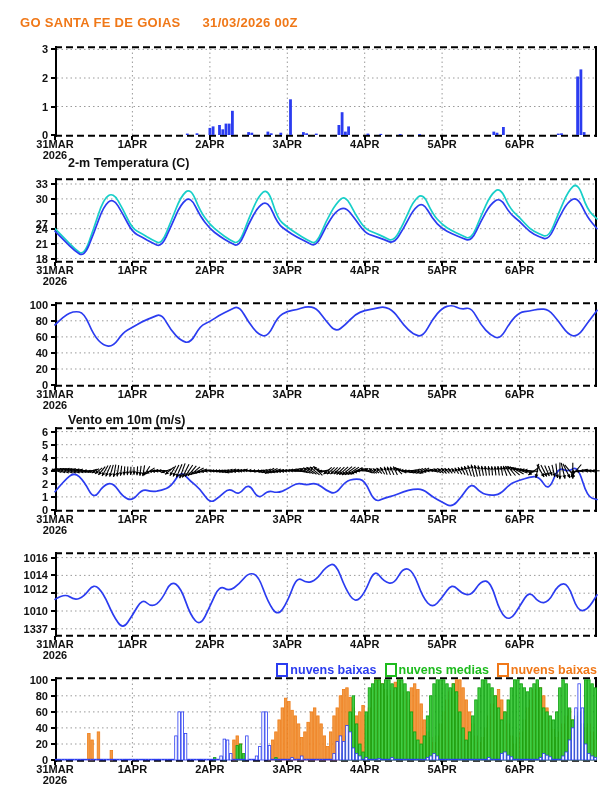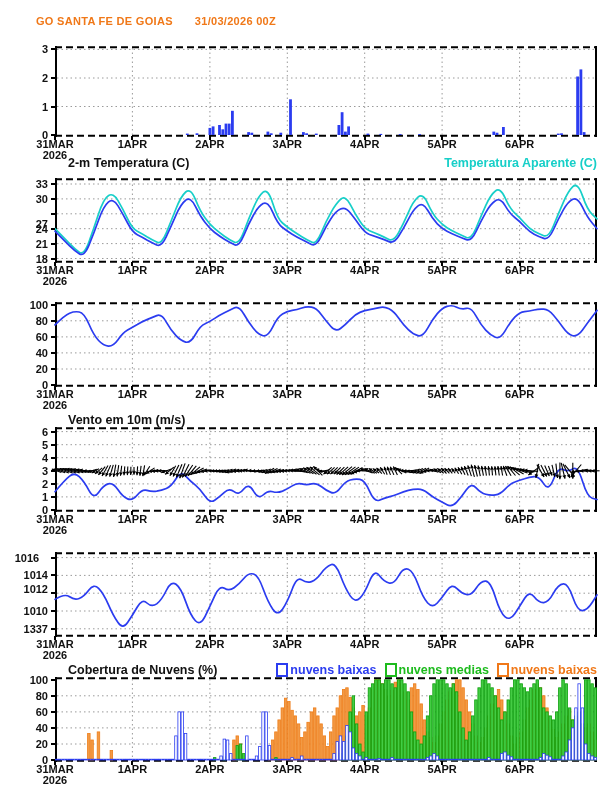--- a/index.html
+++ b/index.html
@@ -1,19 +1,19 @@
 <!DOCTYPE html>
 <html><head>
 <meta charset="utf-8">
 <style>
   html,body{margin:0;padding:0;background:#fff;}
   #page{position:relative;width:612px;height:792px;background:#fff;overflow:hidden;
         font-family:"Liberation Sans",sans-serif;font-weight:bold;color:#111;}
   .h1{position:absolute;top:1px;left:0;width:612px;text-align:center;font-size:13.5px;letter-spacing:.4px;}
-  .h2{position:absolute;top:15px;left:36px;font-size:11px;letter-spacing:.3px;white-space:nowrap;}
+  .h2{position:absolute;top:15px;left:20px;font-size:13px;letter-spacing:.3px;white-space:nowrap;}
   .h2 .dt{margin-left:22px;}
   .trow{position:absolute;left:0;width:612px;height:15px;font-size:12.5px;white-space:nowrap;}
   .trow .t{position:absolute;left:68px;top:0;}
   .trow .r{position:absolute;right:15px;top:0;}
   .plot{position:absolute;left:0;width:612px;}
   .svgbox{position:absolute;left:55px;top:0;}
   .yl{position:absolute;left:6px;width:42px;text-align:right;font-size:11px;line-height:12px;}
   .ytick{position:absolute;width:4px;height:2px;background:#000;left:51px;}
   .xl{position:absolute;font-size:11px;width:46px;text-align:center;line-height:12px;}
   .xtick{position:absolute;width:2px;height:4px;background:#000;}
@@ -102,21 +102,20 @@
       <div class="xtick" style="left: 363.714px; top: 90px;"></div>
       <div class="xl" style="left: 419.143px; top: 92px;">5APR</div>
       <div class="xtick" style="left: 441.143px; top: 90px;"></div>
       <div class="xl" style="left: 496.571px; top: 92px;">6APR</div>
       <div class="xtick" style="left: 518.571px; top: 90px;"></div>
       <div class="xl" style="left: 32px; top: 103px;">2026</div>
     </div>
 
   <div class="trow" style="top:156px">
     <span class="t">2-m Temperatura (C)</span>
-    <span class="r" style="color: rgb(23, 207, 200);">Temperatura Aparente (C)</span>
   </div>
   <div class="plot" style="top:178px;height:85px">
       <div class="svgbox">
         <svg width="542" height="85" style="overflow:visible;display:block">
           <line x1="0" y1="1.2" x2="542" y2="1.2" stroke="#000" stroke-width="2" stroke-dasharray="7 4"></line>
           <line x1="0" y1="83.8" x2="542" y2="83.8" stroke="#000" stroke-width="2" stroke-dasharray="7 4"></line>
           <line x1="1" y1="0" x2="1" y2="85" stroke="#000" stroke-width="2"></line>
           <line x1="541" y1="0" x2="541" y2="85" stroke="#000" stroke-width="2"></line>
           <line x1="2" y1="80.5" x2="540" y2="80.5" stroke="#9a9a9a" stroke-width="1" stroke-dasharray="1.5 3"></line>
           <line x1="2" y1="65.6" x2="540" y2="65.6" stroke="#9a9a9a" stroke-width="1" stroke-dasharray="1.5 3"></line>
@@ -626,41 +625,40 @@
         </svg>
       </div>
       <div class="yl" style="top: 70.8px;">1337</div>
       <div class="ytick" style="top: 75.8px;"></div>
       <div class="yl" style="top: 53px;">1010</div>
       <div class="ytick" style="top: 58px;"></div>
       <div class="yl" style="top: 31px;">1012</div>
       <div class="ytick" style="top: 40.2px;"></div>
       <div class="yl" style="top: 17.4px;">1014</div>
       <div class="ytick" style="top: 22.4px;"></div>
-      <div class="yl" style="top: -0.4px; text-align: center;">1016</div>
+      <div class="yl" style="top: -0.4px;">1016</div>
       <div class="ytick" style="top: 4.6px;"></div>
       <div class="xl" style="left: 32px; top: 86px;">31MAR</div>
       <div class="xtick" style="left: 54px; top: 84px;"></div>
       <div class="xl" style="left: 109.429px; top: 86px;">1APR</div>
       <div class="xtick" style="left: 131.429px; top: 84px;"></div>
       <div class="xl" style="left: 186.857px; top: 86px;">2APR</div>
       <div class="xtick" style="left: 208.857px; top: 84px;"></div>
       <div class="xl" style="left: 264.286px; top: 86px;">3APR</div>
       <div class="xtick" style="left: 286.286px; top: 84px;"></div>
       <div class="xl" style="left: 341.714px; top: 86px;">4APR</div>
       <div class="xtick" style="left: 363.714px; top: 84px;"></div>
       <div class="xl" style="left: 419.143px; top: 86px;">5APR</div>
       <div class="xtick" style="left: 441.143px; top: 84px;"></div>
       <div class="xl" style="left: 496.571px; top: 86px;">6APR</div>
       <div class="xtick" style="left: 518.571px; top: 84px;"></div>
       <div class="xl" style="left: 32px; top: 97px;">2026</div>
     </div>
 
   <div class="trow" style="top:663px">
-    <span class="t">Cobertura de Nuvens (%)</span>
     <span class="legend">
       <span class="li" style="color: rgb(43, 60, 240);">
           <i class="sq" style="border-color: rgb(43, 60, 240);"></i>
           <span>nuvens baixas</span>
         </span>
       <span class="li" style="color: rgb(29, 187, 29);">
           <i class="sq" style="border-color: rgb(29, 187, 29);"></i>
           <span>nuvens medias</span>
         </span>
       <span class="li" style="color: rgb(240, 120, 24);">

